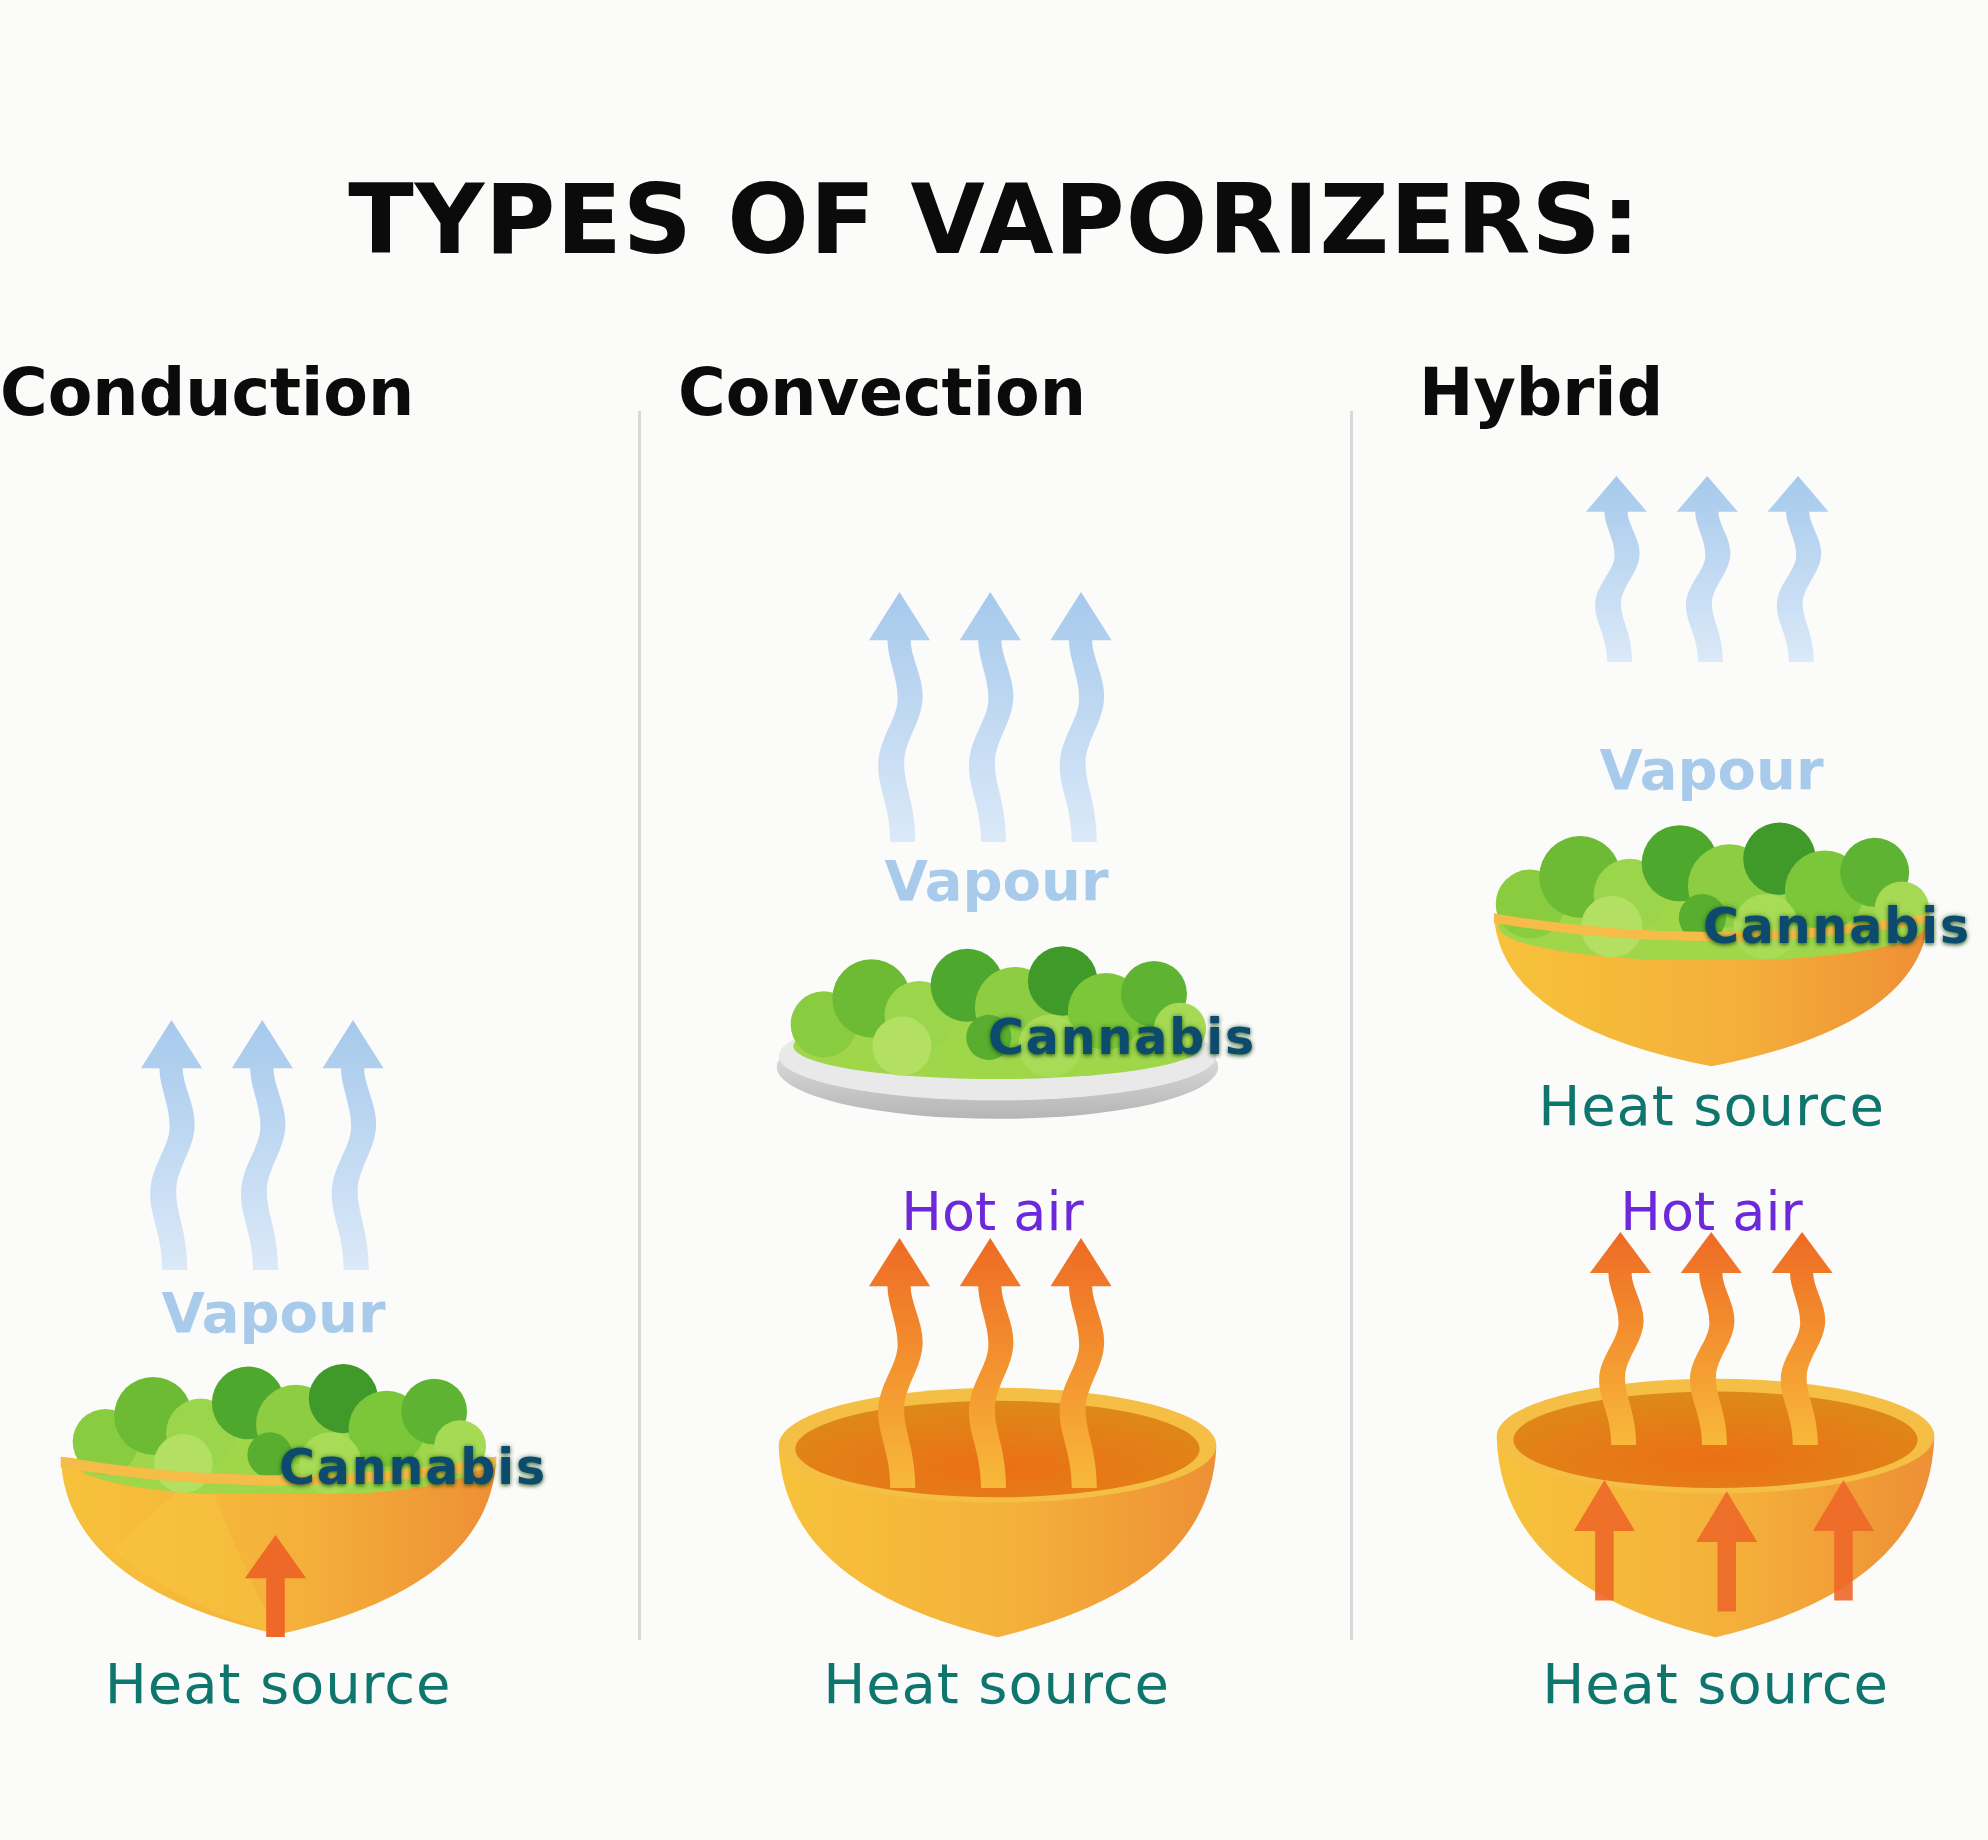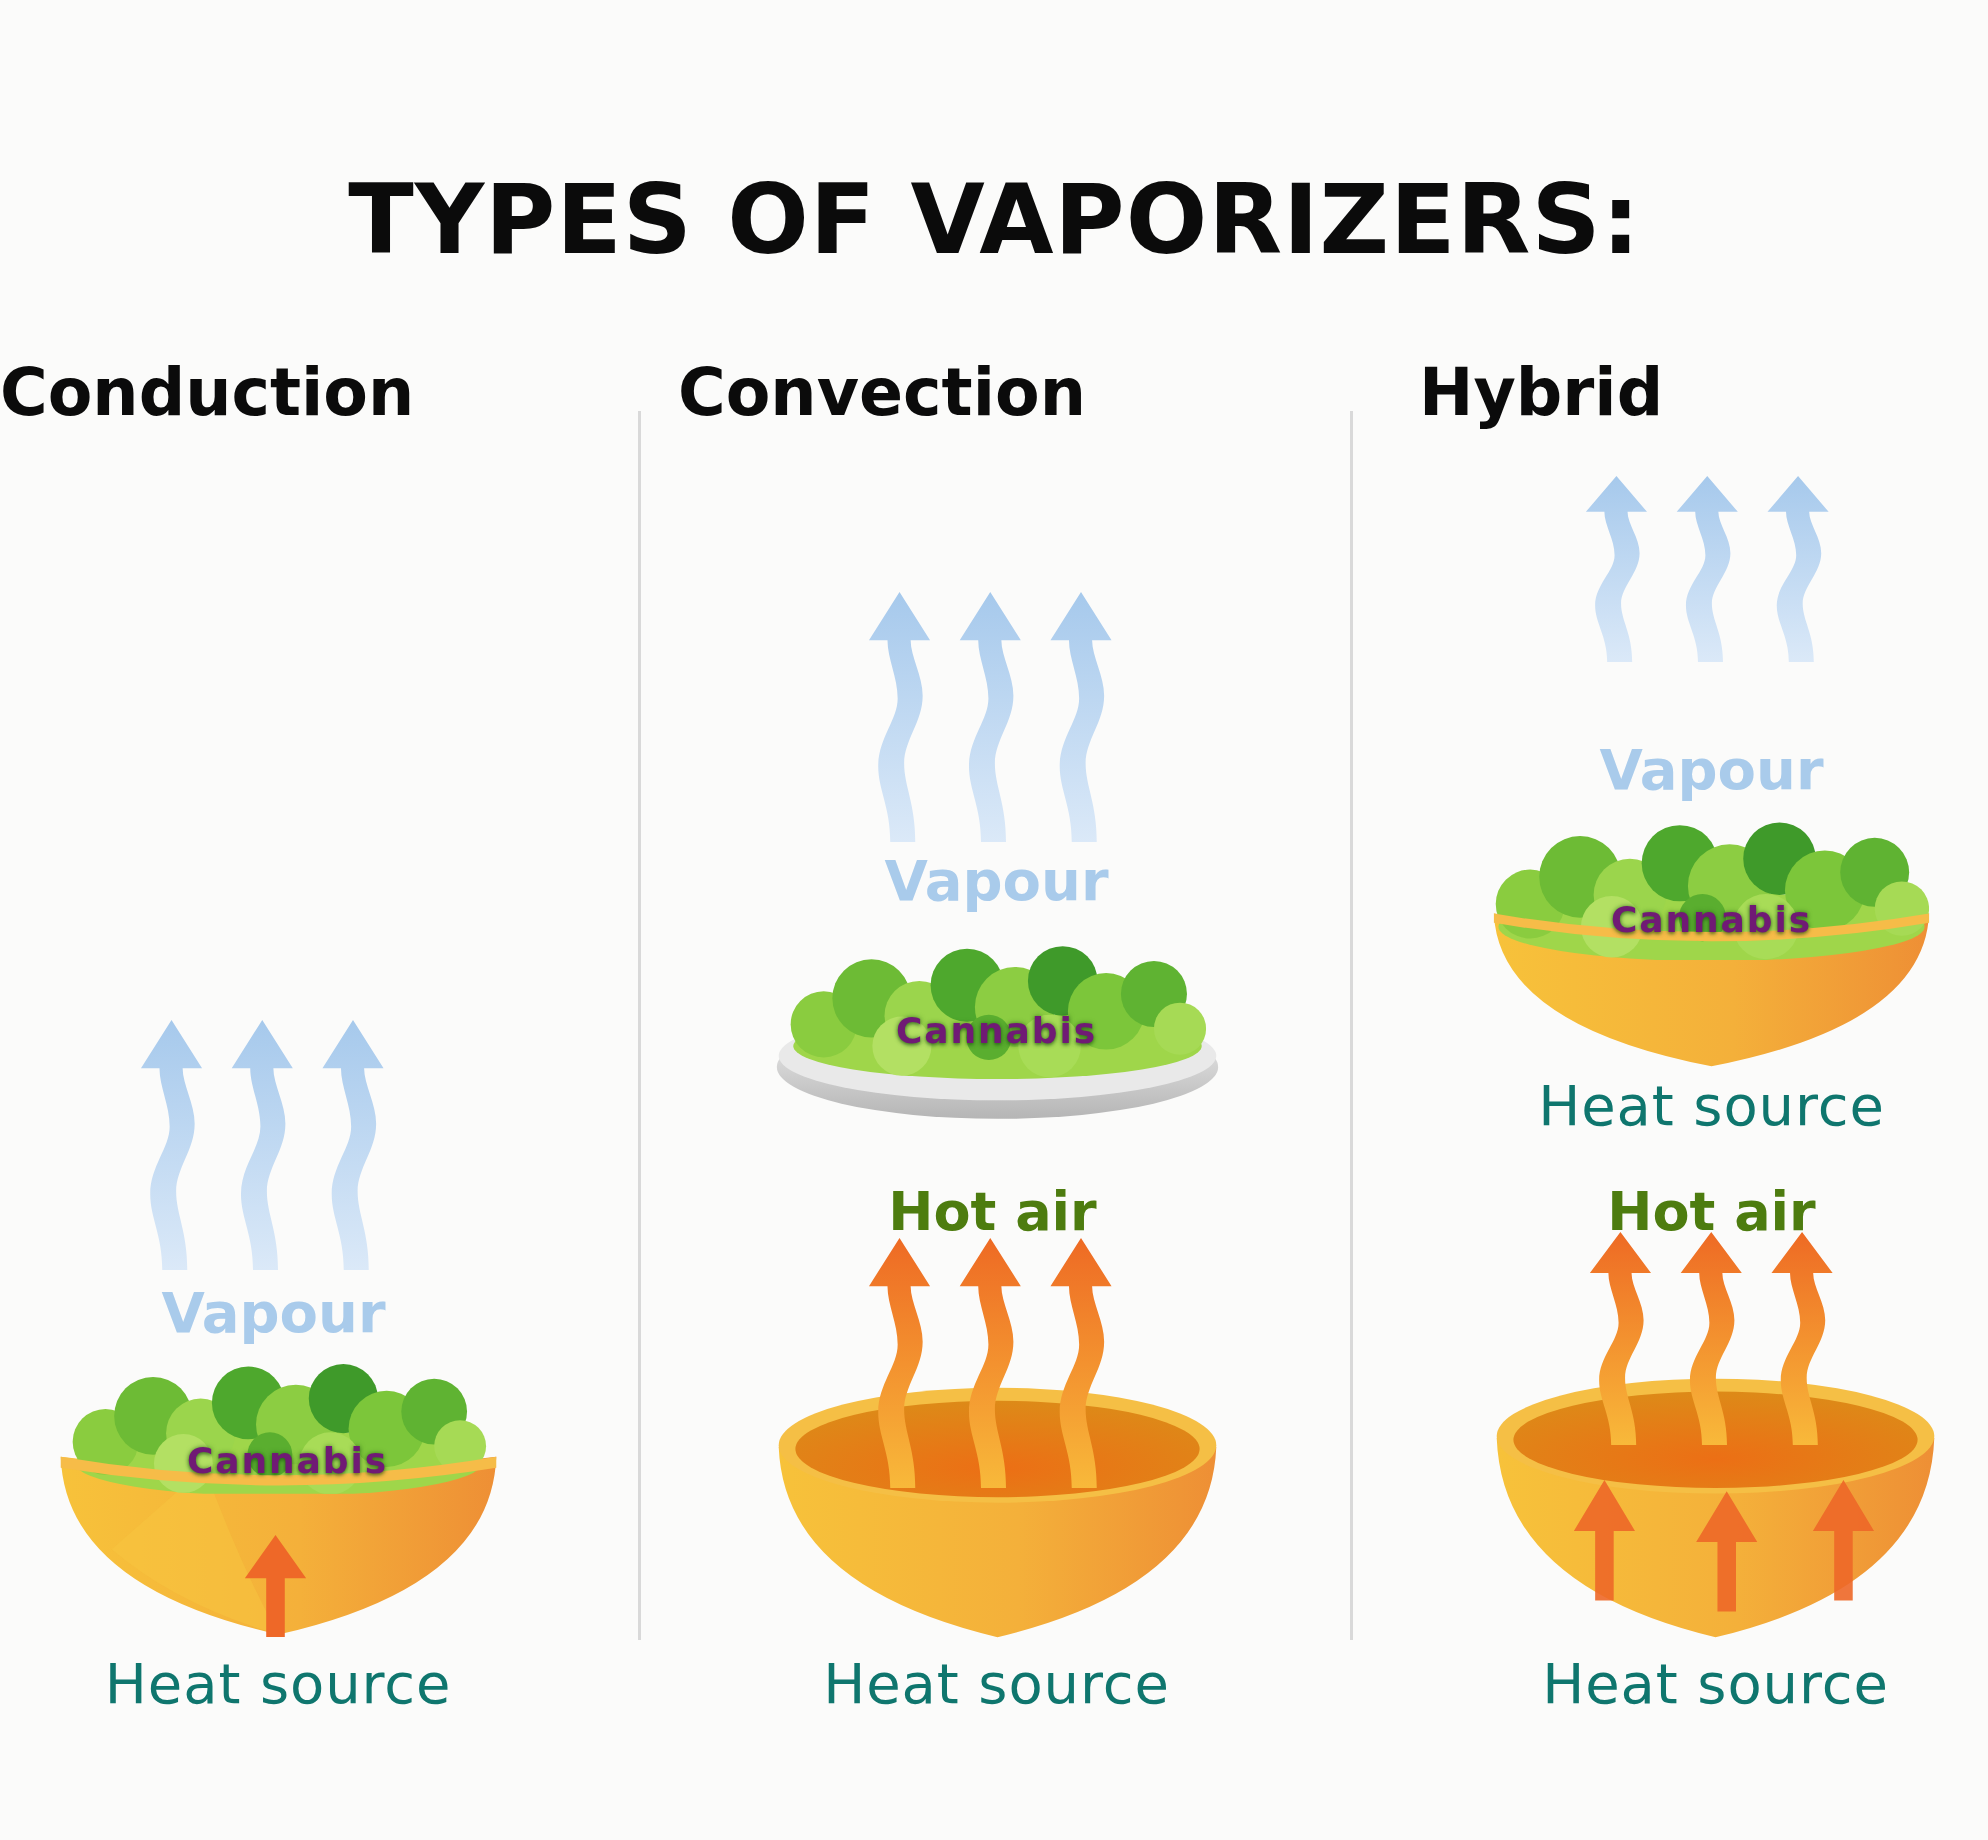--- a/index.html
+++ b/index.html
@@ -15,25 +15,26 @@
     line-height: 102px;
     margin-top: 32px;
   }
   .col-head {
     top: 354px; width: 575px; 
     font-size: 65px; font-weight: 700; color: #0b0b0b; line-height: 78px;
   }
   .divider { top: 411px; width: 2.8px; height: 1229px; background: #d9d9d9; }
   .lbl { width: 519px; text-align: center; line-height: 1; }
   .vapour { font-size: 56px; color: #a9cbeb; font-weight: 700; }
-  .hotair { font-size: 54px; color: #4d7c0f; font-weight: 700; }
+  .hotair { font-size: 54px; color: #6d28d9; font-weight: 400; }
   .heat { font-size: 56px; color: #0f766e; font-weight: 400; letter-spacing: 0.9px; }
   .cannabis {
-    font-size: 36px; color: #701a75; font-weight: 700; letter-spacing: 1.9px;
+    font-size: 49px; color: #0c4a6e; font-weight: 700; letter-spacing: 1.9px;
     text-shadow: 0 0 5.6px rgba(30,90,20,0.6), 0 1.9px 3.7px rgba(20,70,10,0.5);
+    text-align: right;
   }
   svg { position: absolute; overflow: visible; }
 </style>
 </head>
 <body>
 
 <svg width="0" height="0" style="position:absolute">
   <defs>
     <linearGradient id="gBlue" x1="0" y1="0" x2="0" y2="1">
       <stop offset="0" stop-color="#a6c9ec"></stop>

